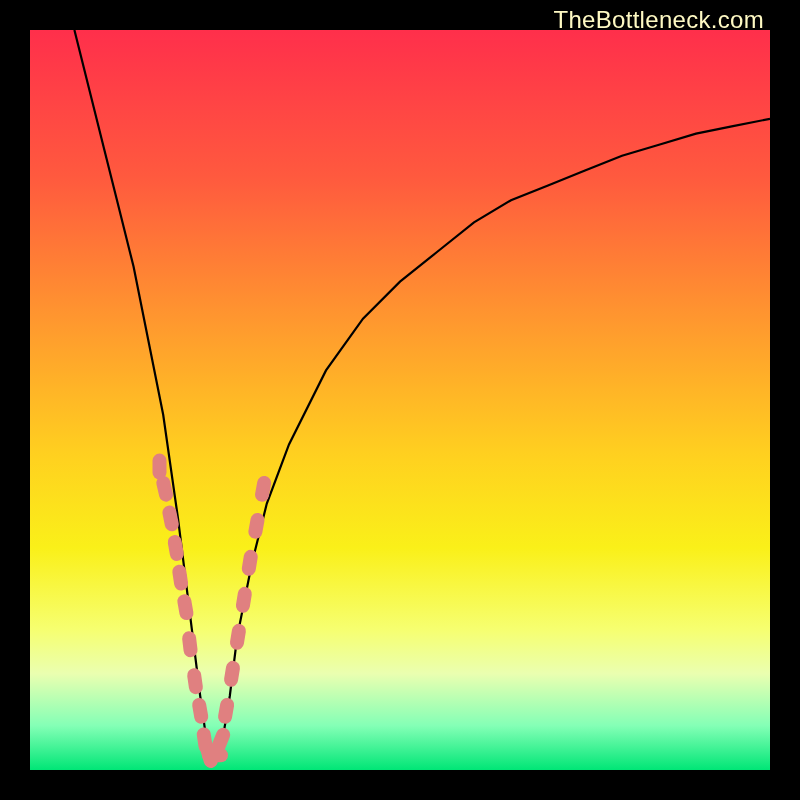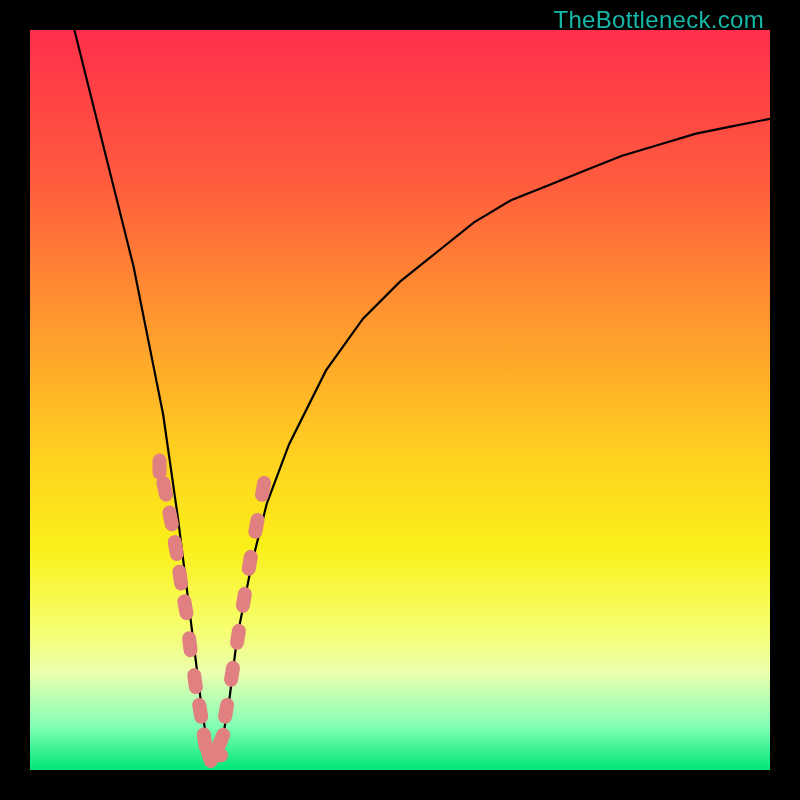--- a/index.html
+++ b/index.html
@@ -23,21 +23,21 @@
     position: absolute;
     left: 0;
     top: 0;
     width: 100%;
     height: 100%;
   }
   .watermark {
     position: absolute;
     top: 6px;
     right: 36px;
-    color: #14b8a6;
+    color: #fef9c3;
     font-size: 24px;
     font-weight: 400;
     letter-spacing: 0.3px;
   }
   svg.curve-layer {
     position: absolute;
     left: 0;
     top: 0;
     width: 100%;
     height: 100%;

